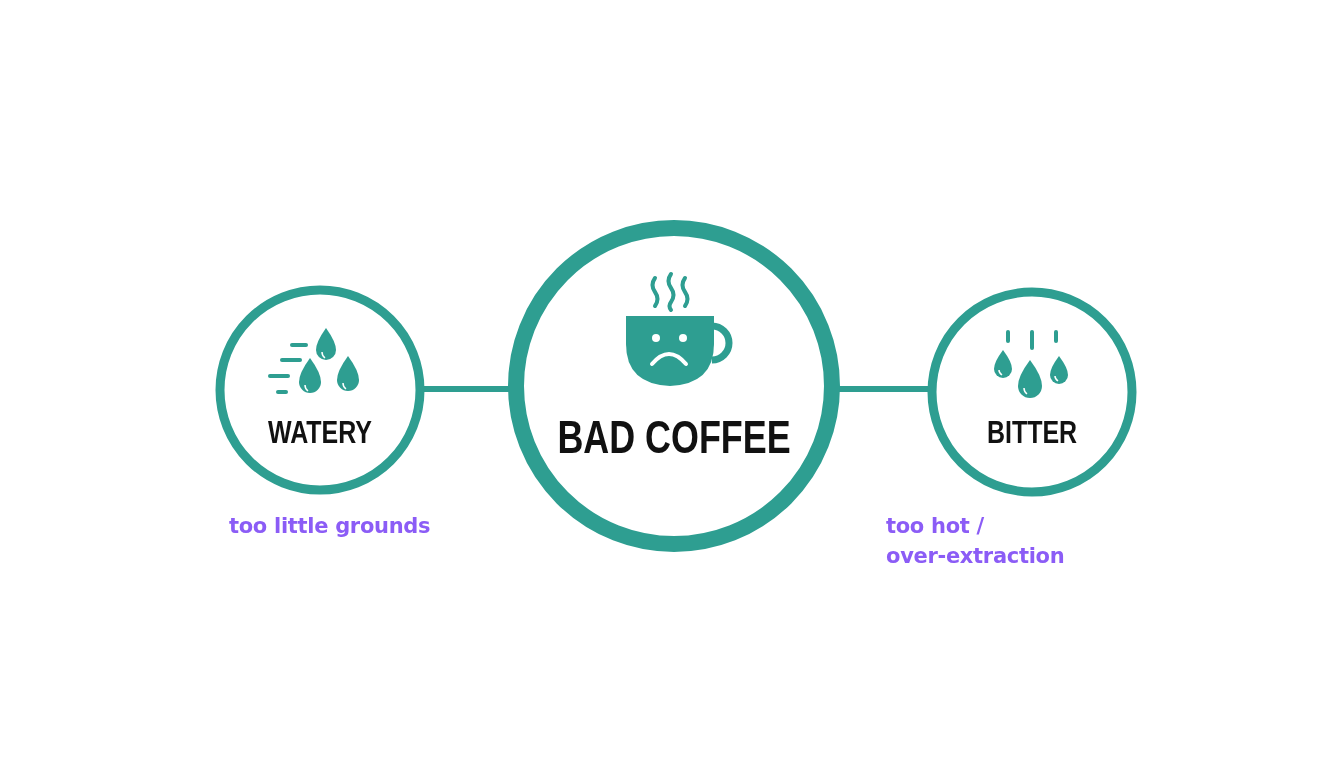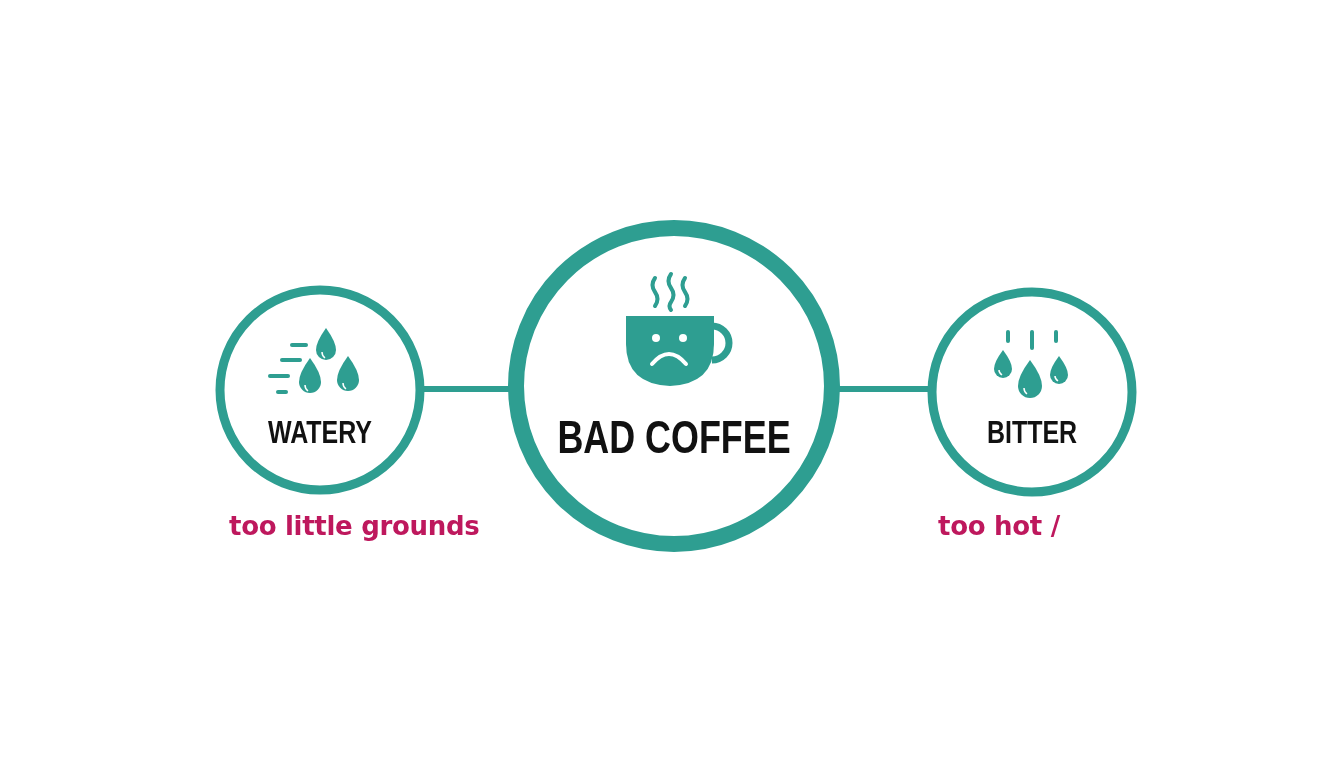--- a/index.html
+++ b/index.html
@@ -1,19 +1,19 @@
 <!DOCTYPE html>
 <html><head>
 <meta charset="utf-8">
 <style>
   html, body { margin:0; padding:0; background:#ffffff; }
   body { width:1344px; height:768px; position:relative; overflow:hidden; font-family:"Liberation Sans", sans-serif; }
   svg.diagram { position:absolute; left:0; top:0; }
   .label { position:absolute; font-family:"Liberation Sans", sans-serif; font-weight:bold; color:#111; text-align:center; transform:scaleX(0.78); transform-origin:center; letter-spacing:0px; }
-  .caption { position:absolute; font-family:"DejaVu Sans", sans-serif; font-size:26px; line-height:30px; color:#be185d; font-weight:bold; letter-spacing:-0.3px; }
+  .caption { position:absolute; font-family:"DejaVu Sans", sans-serif; font-size:21px; line-height:30px; color:#8b5cf6; font-weight:bold; letter-spacing:-0.3px; }
 </style>
 </head>
 <body>
 
 <svg class="diagram" width="1344" height="768" viewBox="0 0 1344 768">
 
   <line x1="424" y1="389" x2="510" y2="389" stroke="#2e9e91" stroke-width="6"></line>
   <line x1="838" y1="389" x2="930" y2="389" stroke="#2e9e91" stroke-width="6"></line>
 
   <circle cx="320" cy="390" r="100" fill="#fff" stroke="#2e9e91" stroke-width="9"></circle>
@@ -57,15 +57,16 @@
   </g>
 </svg>
 
 <div class="label" style="left:220px; top:414px; width:200px; font-size:32px;">WATERY</div>
 <div class="label" style="left:524px; top:410px; width:300px; font-size:46px;">BAD COFFEE</div>
 <div class="label" style="left:932px; top:414px; width:200px; font-size:32px;">BITTER</div>
 
 <div class="caption" style="left:229px; top:511px;">
   <div>too little grounds</div>
 </div>
-<div class="caption" style="left:938px; top:511px;">
+<div class="caption" style="left:886px; top:511px;">
   <div>too hot /</div>
+  <div>over-extraction</div>
 </div>
 
 </body></html>

